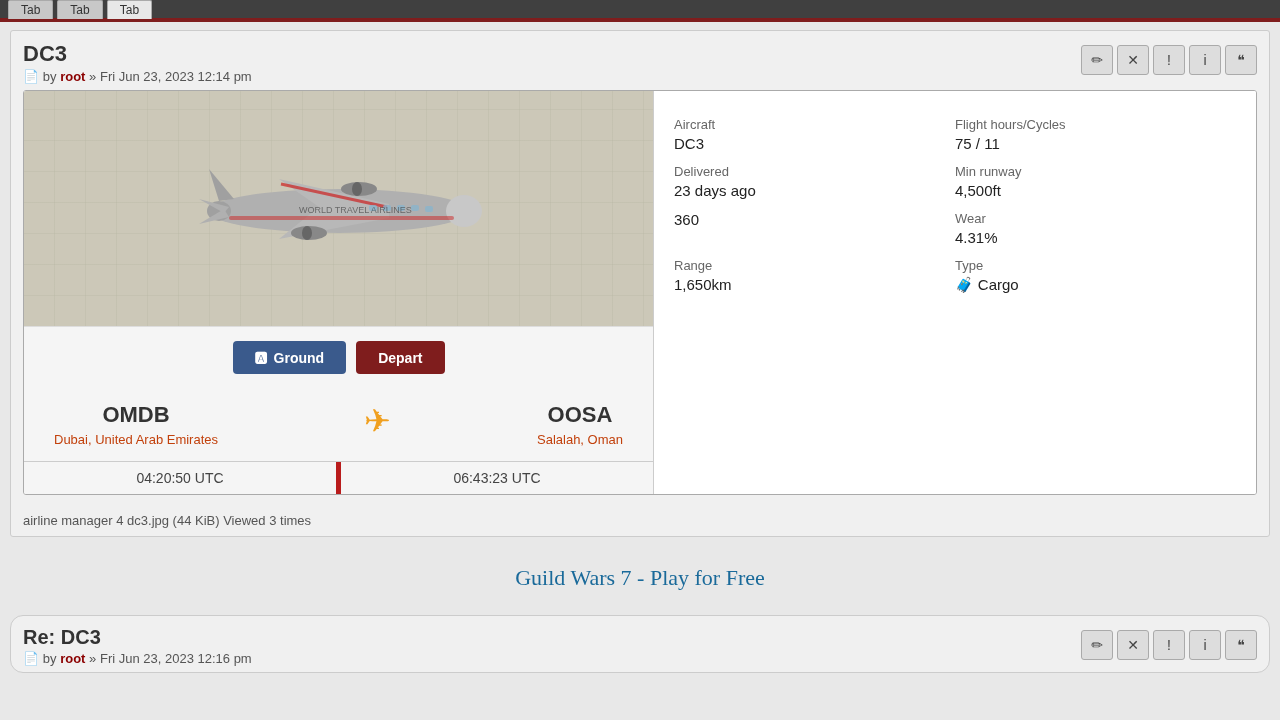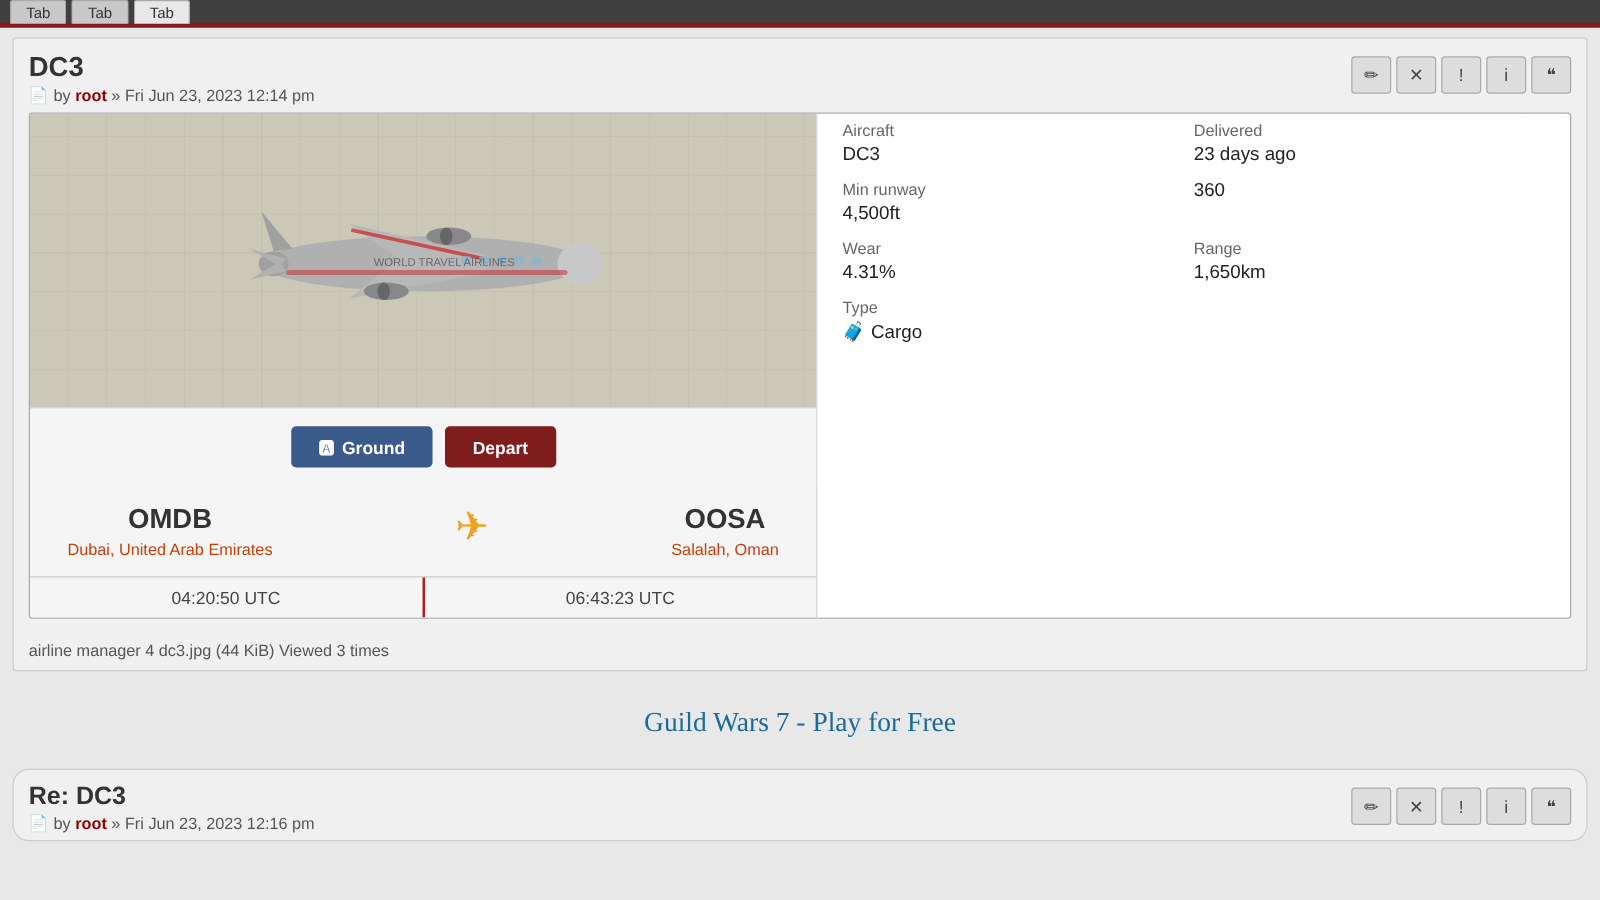--- a/index.html
+++ b/index.html
@@ -203,28 +203,28 @@
       border-top: 1px solid #ccc;
       margin-top: 8px;
     }
 
     .route-time {
       flex: 1;
       text-align: center;
       padding: 8px;
       font-size: 14px;
       color: #444;
-      border-right: 2px solid #b91c1c;
+      border-right: 5px solid #b91c1c;
     }
     .route-time:last-child { border-right: none; }
 
     
     .flight-card-right {
       flex: 1;
-      padding: 0 20px;
+      padding: 20px 20px;
       background: #fff;
     }
 
     .info-grid {
       display: grid;
       grid-template-columns: 1fr 1fr;
       gap: 0;
     }
 
     .info-section {
@@ -389,20 +389,24 @@
       </div>
 
       <div class="flight-card-right">
         <div class="info-grid">
 
           <div class="info-section">
             <div class="info-label">Aircraft</div>
             <div class="info-value">DC3</div>
           </div>
 
+          <div class="info-section">
+            <div class="info-label">Flight hours/Cycles</div>
+            <div class="info-value">75 / 11</div>
+          </div>
 
           <div class="info-section">
             <div class="info-label">Delivered</div>
             <div class="info-value">23 days ago</div>
           </div>
 
           <div class="info-section">
             <div class="info-label">Min runway</div>
             <div class="info-value">4,500ft</div>
           </div>

